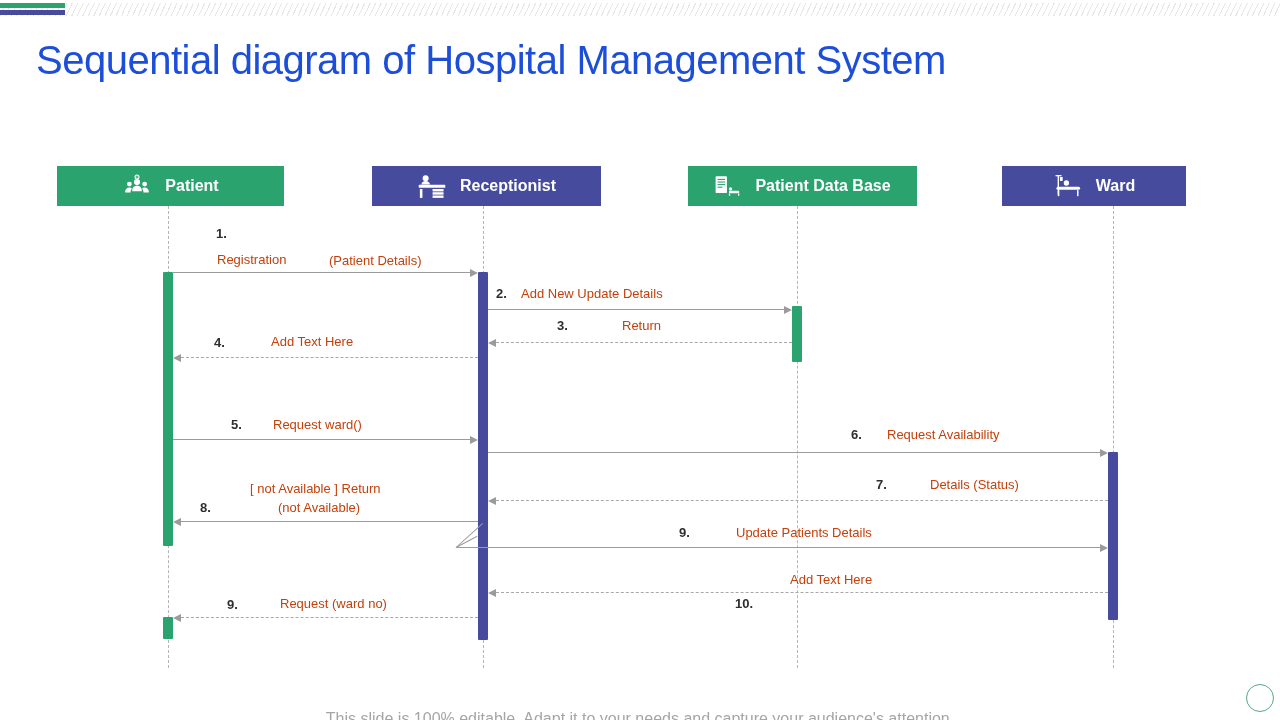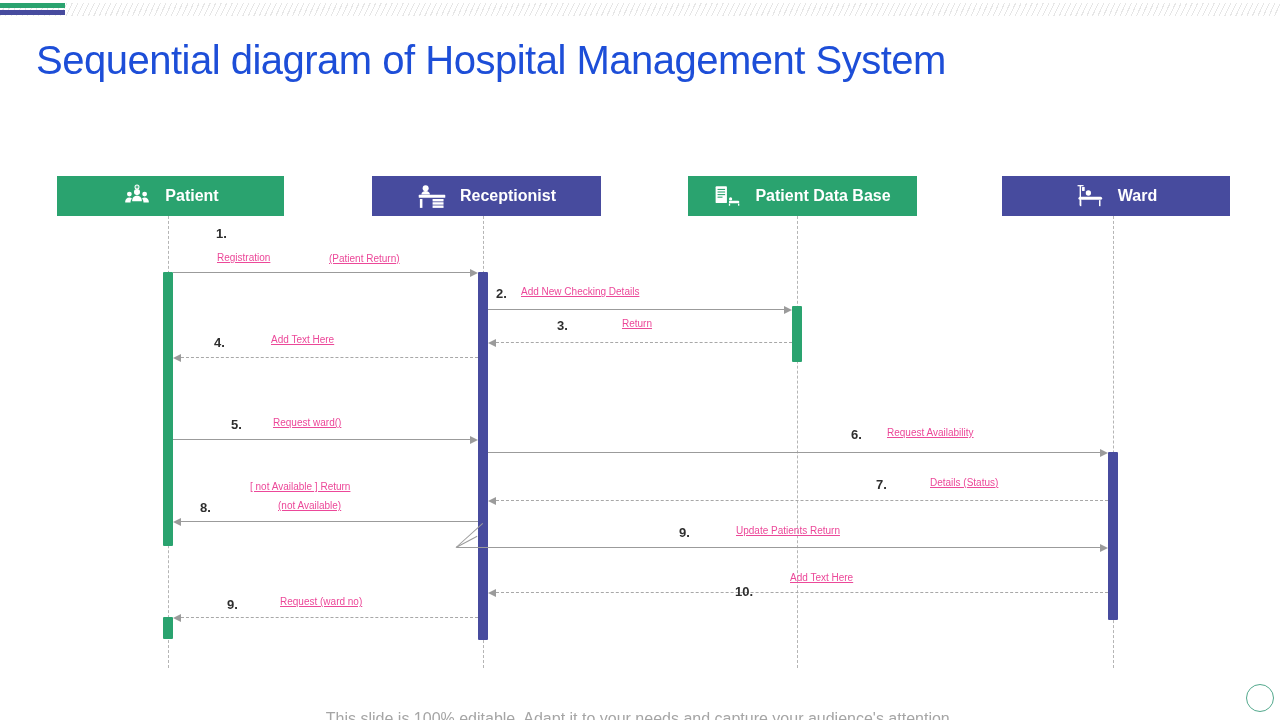--- a/index.html
+++ b/index.html
@@ -9,39 +9,39 @@
   
   .hatch{left:0;top:3px;width:1280px;height:13px;
          background:repeating-linear-gradient(115deg, rgba(120,120,120,0.18) 0 1px, transparent 1px 5px);}
   .bar-top-green{left:0;top:3px;width:65px;height:5px;background:#2aa36f;}
   .bar-top-purple{left:0;top:10px;width:65px;height:5px;background:#474b9e;}
   
   .title{left:36px;top:38px;width:1100px;font-size:40px;letter-spacing:-0.5px;color:#1d4ed8;}
   .subtitle{left:36px;top:94px;width:900px;font-size:11px;color:#a6a6a6;}
   
   .actor{height:40px;display:flex;align-items:center;justify-content:center;gap:13px;
-         color:#fff;font-size:16px;font-weight:bold;margin-top:10px;}
+         color:#fff;font-size:16px;font-weight:bold;}
   .actor.green{background:#2aa36f;}
   .actor.purple{background:#474b9e;}
   .actor svg{display:block;}
   
   .lifeline{width:0;border-left:1px dashed #b5b5b5;top:206px;height:462px;}
   .act{width:10px;border-radius:1px;}
   .act.green{background:#2aa36f;}
   .act.purple{background:#474b9e;}
   
   .line{height:0;border-top:1px solid #9b9b9b;}
   .line.dashed{border-top-style:dashed;border-top-color:#a8a8a8;}
   .ah{width:0;height:0;border-top:4px solid transparent;border-bottom:4px solid transparent;}
   .ah.r{border-left:8px solid #9b9b9b;}
   .ah.l{border-right:8px solid #9b9b9b;}
   .diag{height:0;border-top:1px solid #9b9b9b;transform-origin:left center;}
   
   .num{font-size:13px;font-weight:bold;color:#2e2e2e;white-space:nowrap;}
-  .lbl{font-size:10px;color:#ec4899;white-space:nowrap;text-decoration:underline;}
+  .lbl{font-size:13px;color:#c2410c;white-space:nowrap;}
   
   .footer{left:0;right:0;top:698px;text-align:center;font-size:16px;color:#a5a5a5;margin-top:12px;}
   .corner-circle{left:1246px;top:684px;width:26px;height:26px;border:1.4px solid #53a98d;border-radius:50%;background:#fff;}
 </style>
 </head>
 <body>
 
 <div id="slide">
 
   <div class="abs hatch"></div>
@@ -96,21 +96,21 @@
         <rect x="1.5" y="10" width="23" height="2.6" rx="0.5"></rect>
         <rect x="13.5" y="13.6" width="9.5" height="2.1"></rect>
         <rect x="13.5" y="16.4" width="9.5" height="2.1"></rect>
         <rect x="13.5" y="19.2" width="9.5" height="2.1"></rect>
         <rect x="2.5" y="13.6" width="2.2" height="7.7"></rect>
       </svg>
     </span>
     <span>Receptionist</span>
   </div>
 
-  <div class="abs actor purple" style="left:1002px;top:166px;width:228px;">
+  <div class="abs actor purple" style="left:1002px;top:166px;width:184px;">
     <span>
       <svg width="30" height="26" viewBox="0 0 26 22" fill="#ffffff">
         <rect x="4" y="1.5" width="1.2" height="17.5"></rect>
         <rect x="2.2" y="1.5" width="5.2" height="1.1"></rect>
         <rect x="6" y="3.2" width="2.4" height="3.4" rx="0.5"></rect>
         <circle cx="11.6" cy="8.4" r="2.3"></circle>
         <rect x="3" y="11.6" width="20.5" height="2.6" rx="1.3"></rect>
         <rect x="4.2" y="14.6" width="1.3" height="5.2"></rect>
         <rect x="20.8" y="14.6" width="1.3" height="5.2"></rect>
       </svg>
@@ -121,26 +121,26 @@
   <div class="abs act green" style="left:163px;top:272px;height:274px;"></div>
   <div class="abs act green" style="left:163px;top:617px;height:22px;"></div>
   <div class="abs act purple" style="left:478px;top:272px;height:368px;"></div>
   <div class="abs act green" style="left:792px;top:306px;height:56px;"></div>
   <div class="abs act purple" style="left:1108px;top:452px;height:168px;"></div>
 
   <div class="abs line" style="left:173px;top:272px;width:297px;"></div>
   <div class="abs ah r" style="left:470px;top:269px;"></div>
   <div class="abs num" style="left:216px;top:226px;">1.</div>
   <div class="abs lbl" style="left:217px;top:252px;">Registration</div>
-  <div class="abs lbl" style="left:329px;top:253px;">(Patient Return)</div>
+  <div class="abs lbl" style="left:329px;top:253px;">(Patient Details)</div>
 
   <div class="abs line" style="left:488px;top:309px;width:296px;"></div>
   <div class="abs ah r" style="left:784px;top:306px;"></div>
   <div class="abs num" style="left:496px;top:286px;">2.</div>
-  <div class="abs lbl" style="left:521px;top:286px;">Add New Checking Details</div>
+  <div class="abs lbl" style="left:521px;top:286px;">Add New Update Details</div>
 
   <div class="abs line dashed" style="left:496px;top:342px;width:296px;"></div>
   <div class="abs ah l" style="left:488px;top:339px;"></div>
   <div class="abs num" style="left:557px;top:318px;">3.</div>
   <div class="abs lbl" style="left:622px;top:318px;">Return</div>
 
   <div class="abs line dashed" style="left:181px;top:357px;width:297px;"></div>
   <div class="abs ah l" style="left:173px;top:354px;"></div>
   <div class="abs num" style="left:214px;top:335px;">4.</div>
   <div class="abs lbl" style="left:271px;top:334px;">Add Text Here</div>
@@ -164,25 +164,25 @@
   <div class="abs ah l" style="left:173px;top:518px;"></div>
   <div class="abs num" style="left:200px;top:500px;">8.</div>
   <div class="abs lbl" style="left:250px;top:481px;">[ not Available ] Return</div>
   <div class="abs lbl" style="left:278px;top:500px;">(not Available)</div>
 
   <div class="abs diag" style="left:456px;top:547px;width:36px;transform:rotate(-42deg);"></div>
   <div class="abs diag" style="left:456px;top:547px;width:24px;transform:rotate(-28deg);"></div>
   <div class="abs line" style="left:457px;top:547px;width:643px;"></div>
   <div class="abs ah r" style="left:1100px;top:544px;"></div>
   <div class="abs num" style="left:679px;top:525px;">9.</div>
-  <div class="abs lbl" style="left:736px;top:525px;">Update Patients Return</div>
+  <div class="abs lbl" style="left:736px;top:525px;">Update Patients Details</div>
 
   <div class="abs line dashed" style="left:496px;top:592px;width:612px;"></div>
   <div class="abs ah l" style="left:488px;top:589px;"></div>
-  <div class="abs num" style="left:735px;top:584px;">10.</div>
+  <div class="abs num" style="left:735px;top:596px;">10.</div>
   <div class="abs lbl" style="left:790px;top:572px;">Add Text Here</div>
 
   <div class="abs line dashed" style="left:181px;top:617px;width:297px;"></div>
   <div class="abs ah l" style="left:173px;top:614px;"></div>
   <div class="abs num" style="left:227px;top:597px;">9.</div>
   <div class="abs lbl" style="left:280px;top:596px;">Request (ward no)</div>
 
   <div class="abs footer">This slide is 100% editable. Adapt it to your needs and capture your audience's attention.</div>
   <div class="abs corner-circle"></div>
 

